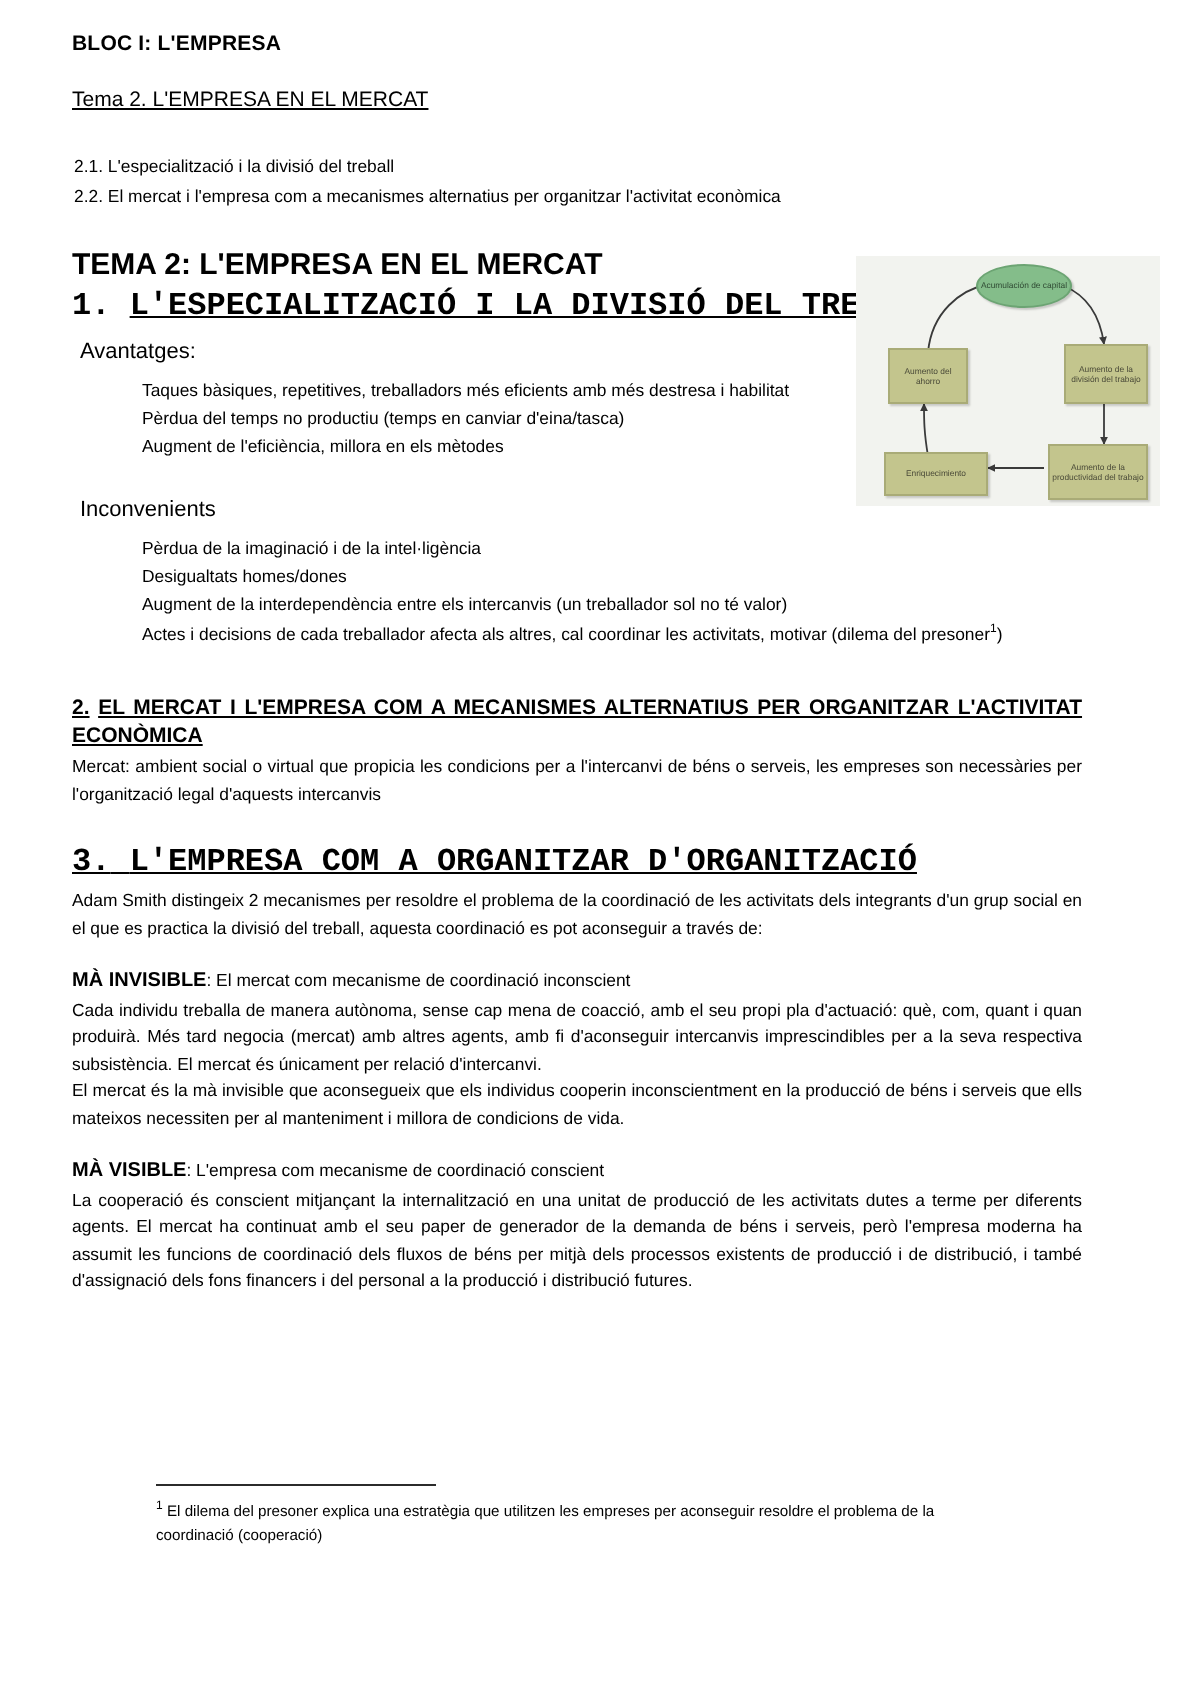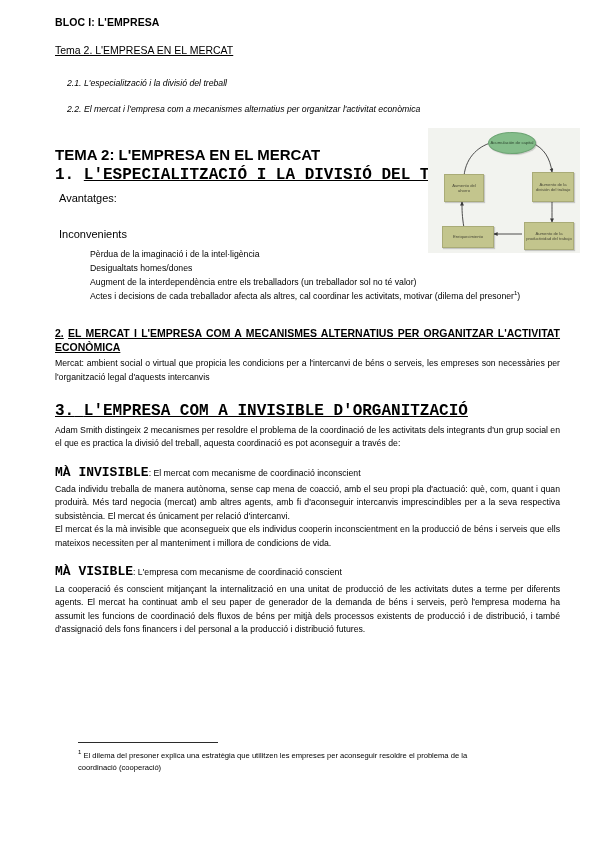--- a/index.html
+++ b/index.html
@@ -17,21 +17,21 @@
   }
   .page {
     position: absolute;
     left: 0; top: 0;
     width: 600px;
     height: 848px;
     background: #fff;
   }
   .content {
     position: absolute;
-    left: 55px;
+    left: 36px;
     top: 16px;
     width: 510px;
   }
 
   
   .bloc-title {
     font-size: 10.5px;
     font-weight: bold;
     letter-spacing: 0.1px;
     margin: 0 0 14px 0;
@@ -40,22 +40,21 @@
   .tema-underline {
     font-size: 10.5px;
     font-weight: normal;
     text-decoration: underline;
     margin: 0 0 20px 0;
     line-height: 1.35;
   }
   .toc-line {
     font-size: 8.7px;
     line-height: 1.55;
-    margin: 12px;
-    font-style: italic;
+    margin: 1px;
   }
   .spacer-lg { height: 17px; }
   .spacer-md { height: 12px; }
   .spacer-sm { height: 7px; }
 
   .tema-head {
     font-size: 15px;
     font-weight: bold;
     margin: 0;
     line-height: 1.3;
@@ -100,22 +99,21 @@
   .para {
     font-size: 8.7px;
     line-height: 1.55;
     margin: 0;
     text-align: justify;
     width: 505px;
   }
   .para.nojust { text-align: left; }
   .run-head {
     font-weight: bold;
-    font-size: 13px;
-    font-family: Liberation Mono, monospace;
+    font-size: 10px;
   }
   sup {
     font-size: 6px;
     vertical-align: super;
     line-height: 0;
   }
 
   
   .diagram {
     position: absolute;
@@ -198,43 +196,48 @@
     <div class="spacer-lg"></div>
 
     <div class="tema-head">TEMA 2: L'EMPRESA EN EL MERCAT</div>
 
     <div class="sec-head">
       <span class="num">1.</span><span>&nbsp;</span><span class="txt">L'ESPECIALITZACIÓ I LA DIVISIÓ DEL TREBALL</span>
     </div>
 
     <div class="lead">Avantatges:</div>
 
+    <ul class="bullets">
+      <li>Taques bàsiques, repetitives, treballadors més eficients amb més destresa i habilitat</li>
+      <li>Pèrdua del temps no productiu (temps en canviar d'eina/tasca)</li>
+      <li>Augment de l'eficiència, millora en els mètodes</li>
+    </ul>
 
     <div class="spacer-md"></div>
 
     <div class="lead">Inconvenients</div>
 
     <ul class="bullets">
       <li>Pèrdua de la imaginació i de la intel·ligència</li>
       <li>Desigualtats homes/dones</li>
-      <li>Augment de la interdependència entre els treballadors (un treballador sol no té valor)</li>
+      <li>Augment de la interdependència entre els intercanvis (un treballador sol no té valor)</li>
       <li><span>Actes i decisions de cada treballador afecta als altres, cal coordinar les activitats, motivar (dilema del presoner</span><sup>1</sup><span>)</span></li>
     </ul>
 
     <div class="spacer-lg"></div>
     <div class="spacer-sm"></div>
 
     <div class="sec-head-just"><span class="txt">2.</span> <span class="txt">EL MERCAT I L'EMPRESA COM A MECANISMES ALTERNATIUS PER ORGANITZAR L'ACTIVITAT ECONÒMICA</span></div>
 
     <div class="para">Mercat: ambient social o virtual que propicia les condicions per a l'intercanvi de béns o serveis, les empreses son necessàries per l'organització legal d'aquests intercanvis</div>
 
     <div class="spacer-lg"></div>
 
     <div class="sec-head">
-      <span class="txt">3.</span><span class="txt">&nbsp;</span><span class="txt">L'EMPRESA COM A INVISIBLE D'ORGANITZACIÓ</span>
+      <span class="txt">3.</span><span class="txt">&nbsp;</span><span class="txt">L'EMPRESA COM A ORGANITZAR D'ORGANITZACIÓ</span>
     </div>
 
     <div class="para">Adam Smith distingeix 2 mecanismes per resoldre el problema de la coordinació de les activitats dels integrants d'un grup social en el que es practica la divisió del treball, aquesta coordinació es pot aconseguir a través de:</div>
 
     <div class="spacer-md"></div>
 
     <div class="para nojust"><span class="run-head">MÀ INVISIBLE</span><span>: El mercat com mecanisme de coordinació inconscient</span></div>
 
     <div class="para">Cada individu treballa de manera autònoma, sense cap mena de coacció, amb el seu propi pla d'actuació: què, com, quant i quan produirà. Més tard negocia (mercat) amb altres agents, amb fi d'aconseguir intercanvis imprescindibles per a la seva respectiva subsistència. El mercat és únicament per relació d'intercanvi.</div>
 

